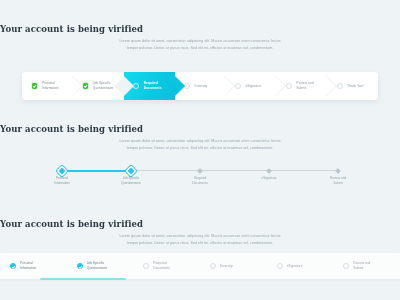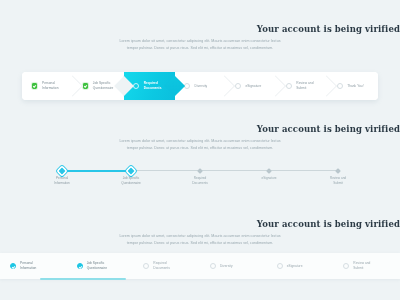--- a/index.html
+++ b/index.html
@@ -11,21 +11,21 @@
   }
   .page{position:relative;width:400px;height:300px;}
 
   
   .section{position:absolute;left:0;width:400px;}
   .sec1{top:0;height:110px;}
   .sec2{top:110px;height:97px;}
   .sec3{top:207px;height:93px;}
 
   .heading{
-    text-align:right;
+    text-align:left;
     font-family:"DejaVu Serif", serif;
     font-weight:700;
     font-size:8.5px;
     letter-spacing:.1px;
     color:#2b3a45;
     margin:0;
   }
   .sub{
     text-align:center;
     font-size:3.6px;

